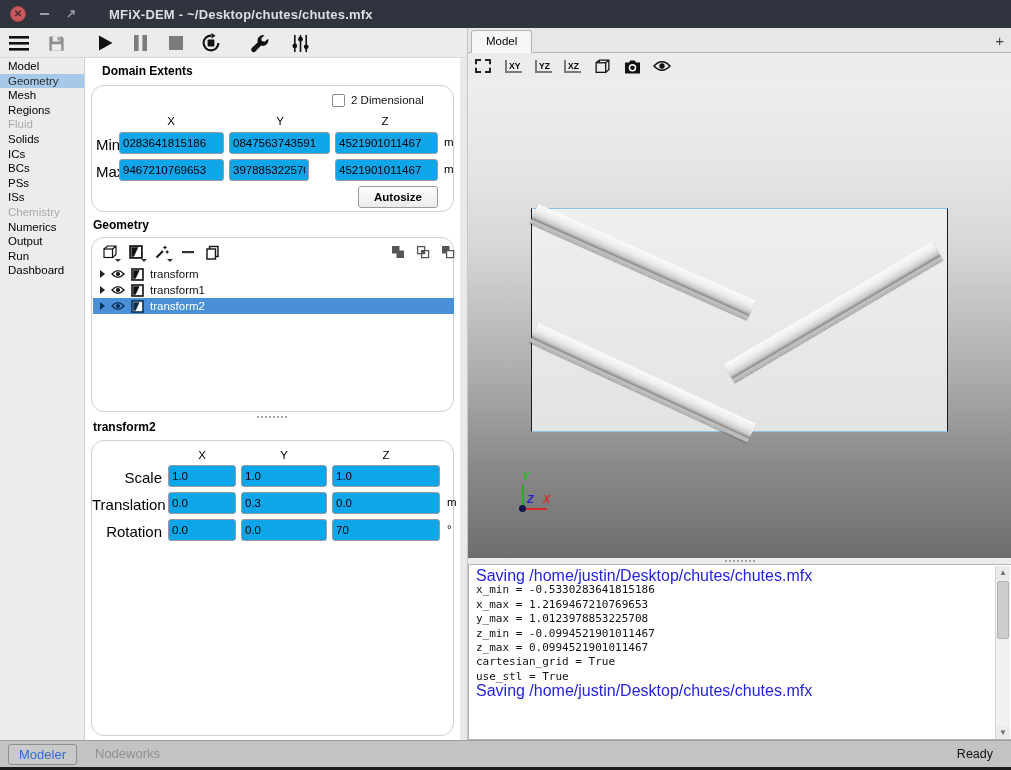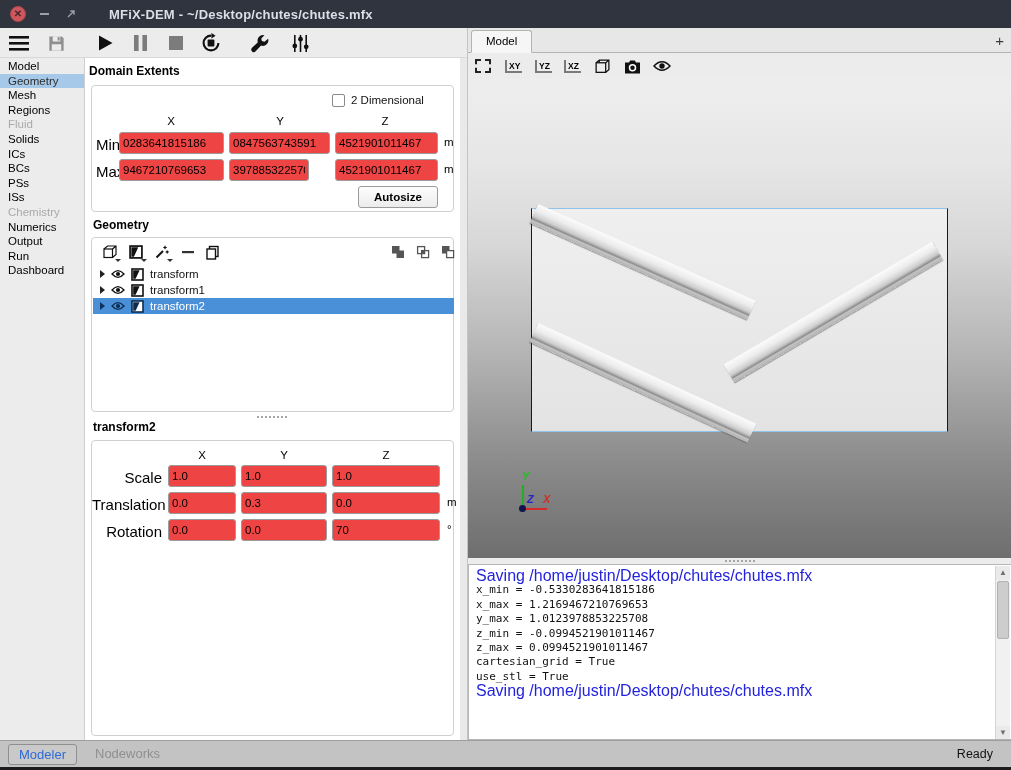--- a/index.html
+++ b/index.html
@@ -41,27 +41,27 @@
   .nav-item { height:14.6px; line-height:14.6px; padding-left:8px; color:#000; white-space:nowrap; }
   .nav-item.disabled { color:#aaaaaa; }
   .nav-item.selected { background:#a6c9e9; color:#2e2e2e; }
   
   .content {
     position:absolute; left:85px; top:58px; width:375px; height:682px;
     background:#ffffff;
   }
   .vsplit { position:absolute; left:460px; top:58px; width:7px; height:682px; background:#e9e9e9; }
   .sect-title { position:absolute; font-size:12px; font-weight:bold; color:#000; }
-  .gbox { position:absolute; border:1px solid #d0d0d0; border-radius:4px; background:#fff; }
+  .gbox { position:absolute; border:1px solid #d0d0d0; border-radius:13px; background:#fff; }
   .col-hdr { position:absolute; font-size:11.5px; color:#000; transform:translateX(-50%); }
   .row-lbl { position:absolute; font-size:15px; color:#000; }
   .unit { position:absolute; font-size:11.5px; color:#000; }
   input.field {
     position:absolute; height:22px; border:1px solid #9b9b9b; border-radius:3px;
-    background:#ef4444; font-family:"Liberation Sans",sans-serif; font-size:11.5px;
+    background:#0ea5e9; font-family:"Liberation Sans",sans-serif; font-size:11.5px;
     padding:0 3px; color:#000;
   }
   .checkbox { position:absolute; width:13px; height:13px; border:1px solid #8a8a8a; border-radius:2px; background:#fff; }
   .cb-label { position:absolute; font-size:11.5px; }
   .btn {
     position:absolute; border:1px solid #9b9b9b; border-radius:3px;
     background:linear-gradient(#fdfdfd,#ececec); font-weight:bold; font-size:11.5px;
     text-align:center; color:#000;
   }
   
@@ -232,21 +232,21 @@
   <div class="nav-item">ISs</div>
   <div class="nav-item disabled">Chemistry</div>
   <div class="nav-item">Numerics</div>
   <div class="nav-item">Output</div>
   <div class="nav-item">Run</div>
   <div class="nav-item">Dashboard</div>
 </div>
 
 <div class="content">
 
-  <div class="sect-title" style="left:4px; top:6px">Domain Extents</div>
+  <div class="sect-title" style="left:17px; top:6px">Domain Extents</div>
   <div class="gbox" style="left:6px; top:27px; width:363px; height:127px">
     <div class="checkbox" style="left:240px; top:8px"></div>
     <div class="cb-label" style="left:259px; top:8px">2 Dimensional</div>
     <div class="col-hdr" style="left:79px; top:29px">X</div>
     <div class="col-hdr" style="left:188px; top:29px">Y</div>
     <div class="col-hdr" style="left:293px; top:29px">Z</div>
 
     <div class="row-lbl" style="left:4px; top:50px">Min</div>
     <input class="field" style="left: 27px; top: 46px; width: 105px;" value="0283641815186">
     <input class="field" style="left: 137px; top: 46px; width: 101px;" value="0847563743591">

